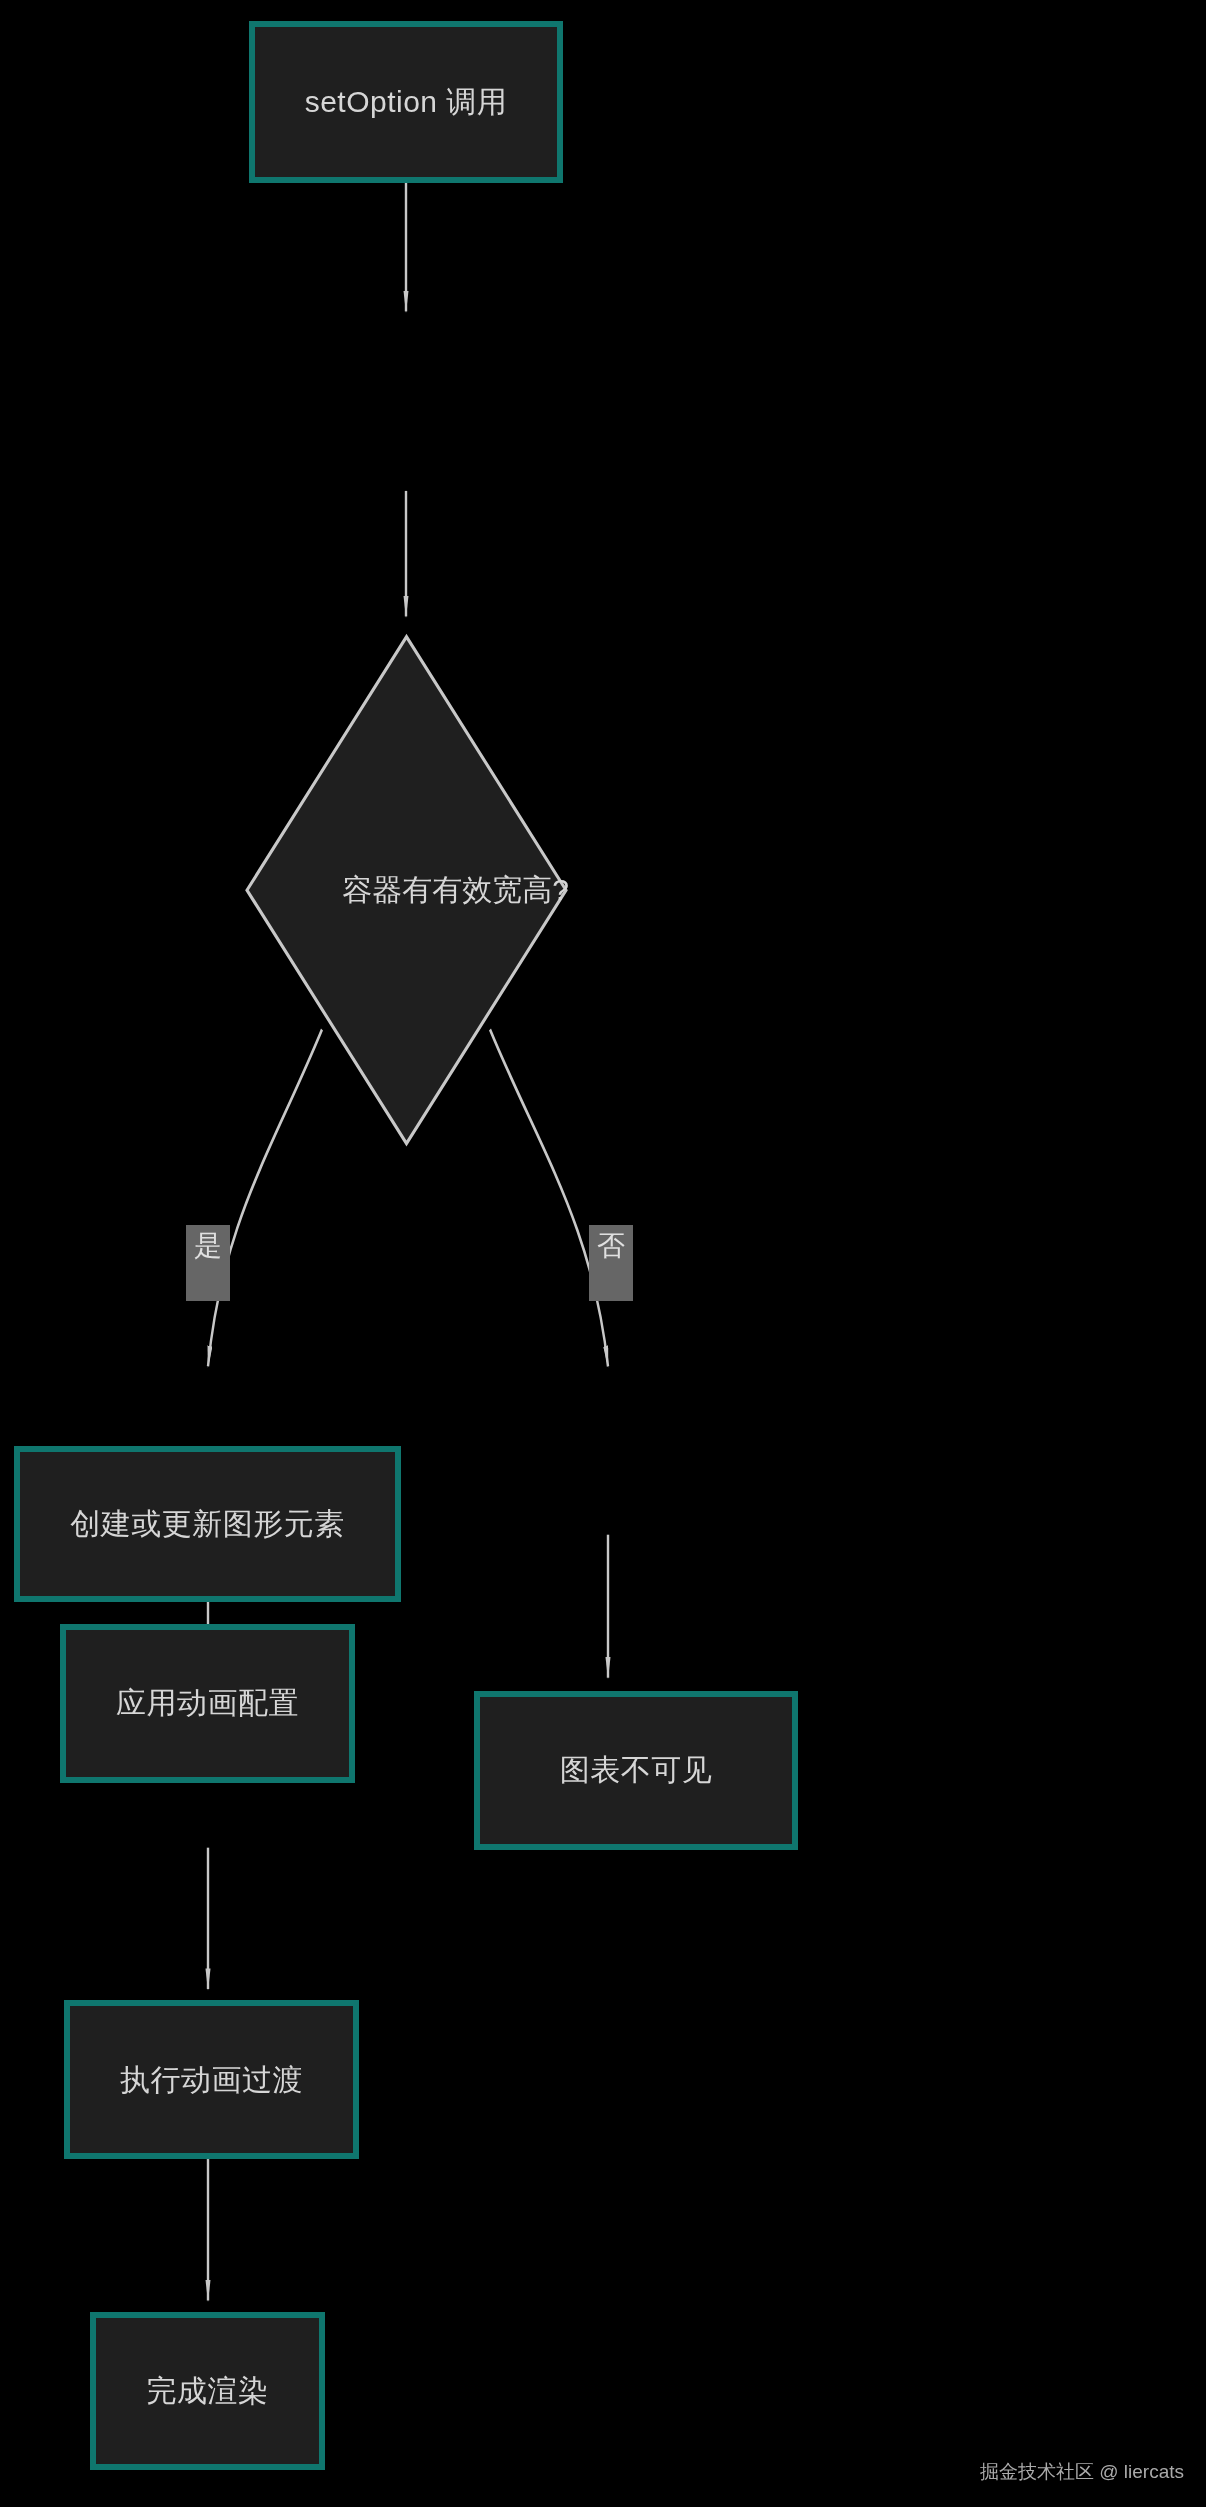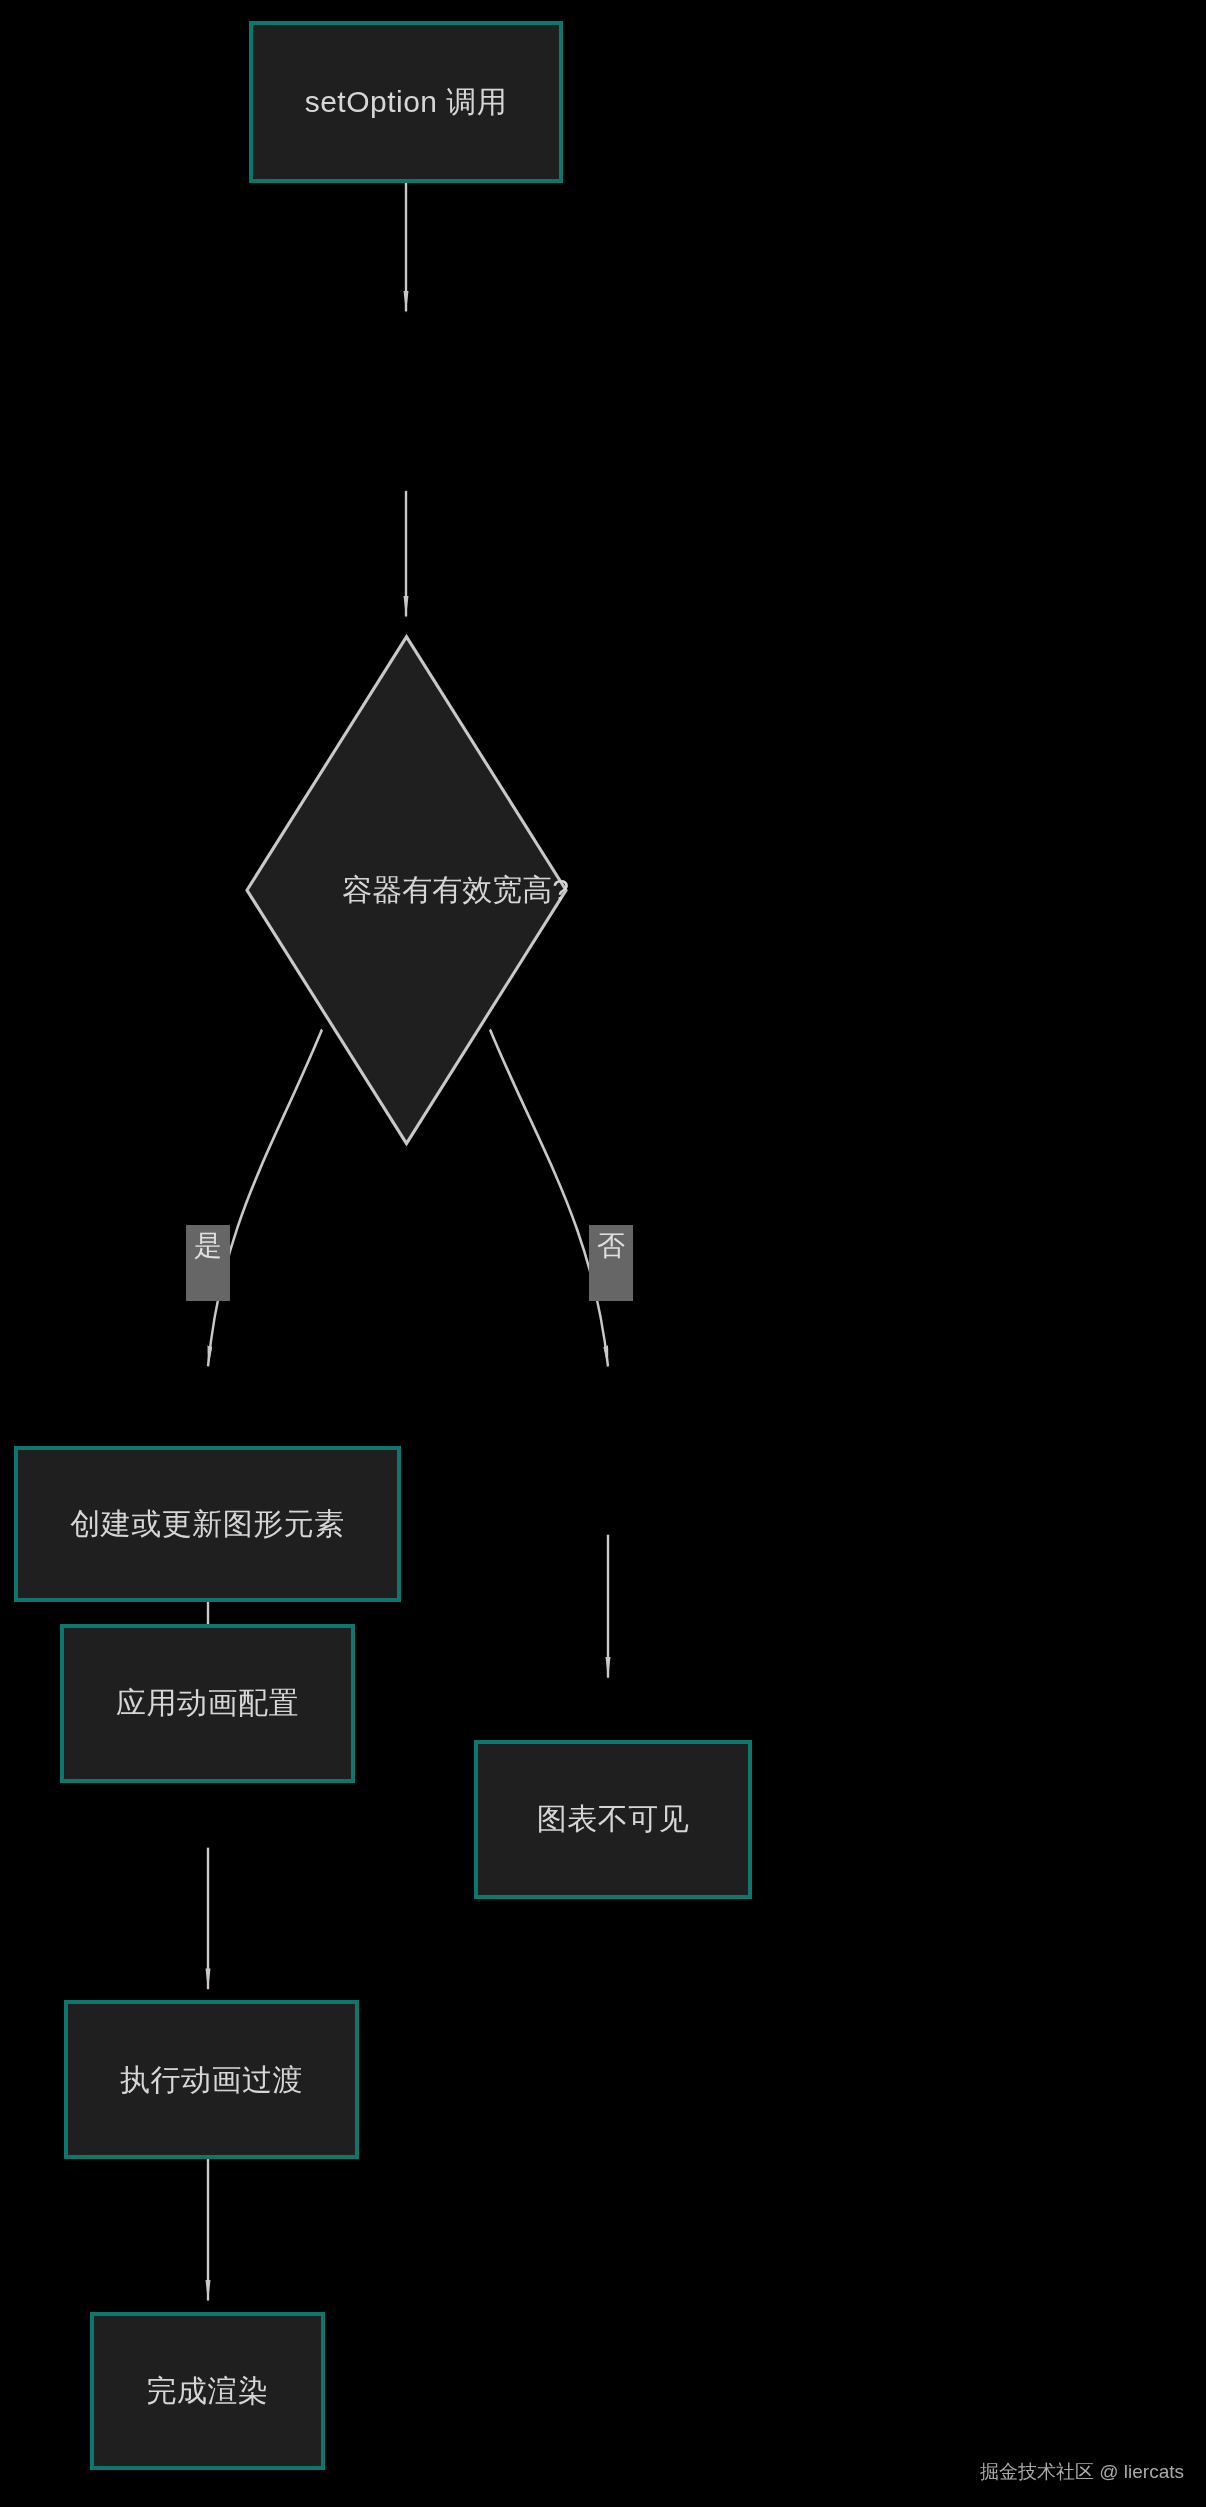--- a/index.html
+++ b/index.html
@@ -20,21 +20,21 @@
     left: 0;
     top: 0;
     width: 1206px;
     height: 2507px;
     pointer-events: none;
   }
   .node {
     position: absolute;
     box-sizing: border-box;
     background: #1f1f1f;
-    border: 4px solid #0f766e;
+    border: 6px solid #0f766e;
     display: flex;
     align-items: center;
     justify-content: center;
     color: #d6d6d6;
     font-size: 30px;
     line-height: 1.2;
     letter-spacing: 0.5px;
     white-space: nowrap;
   }
   .node-label {
@@ -133,21 +133,21 @@
 
   <div class="node" style="left: 14px; top: 1446px; width: 387px; height: 155.695px;">
     <span class="node-label">创建或更新图形元素</span>
   </div>
 
 
   <div class="node" style="left: 60px; top: 1624px; width: 295px; height: 158.872px;">
     <span class="node-label">应用动画配置</span>
   </div>
 
-  <div class="node" style="left: 474px; top: 1740px; width: 278px; height: 158.872px;">
+  <div class="node" style="left: 474px; top: 1691px; width: 324px; height: 158.872px;">
     <span class="node-label">图表不可见</span>
   </div>
 
   <div class="node" style="left: 64px; top: 2000.2px; width: 295px; height: 158.872px;">
     <span class="node-label">执行动画过渡</span>
   </div>
 
   <div class="node" style="left: 90px; top: 2311.59px; width: 235px; height: 158.872px;">
     <span class="node-label">完成渲染</span>
   </div>

